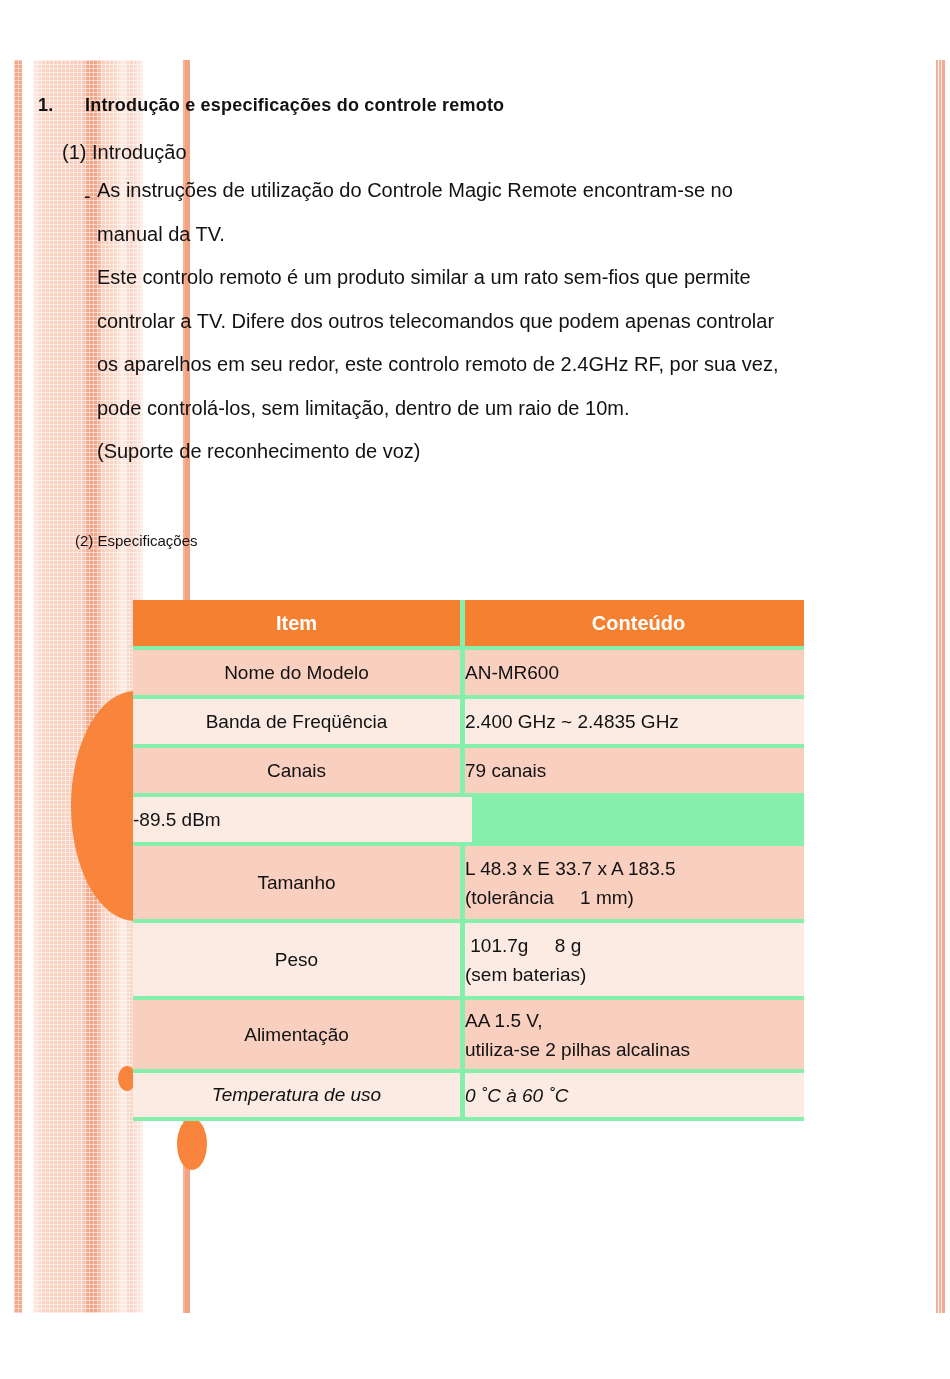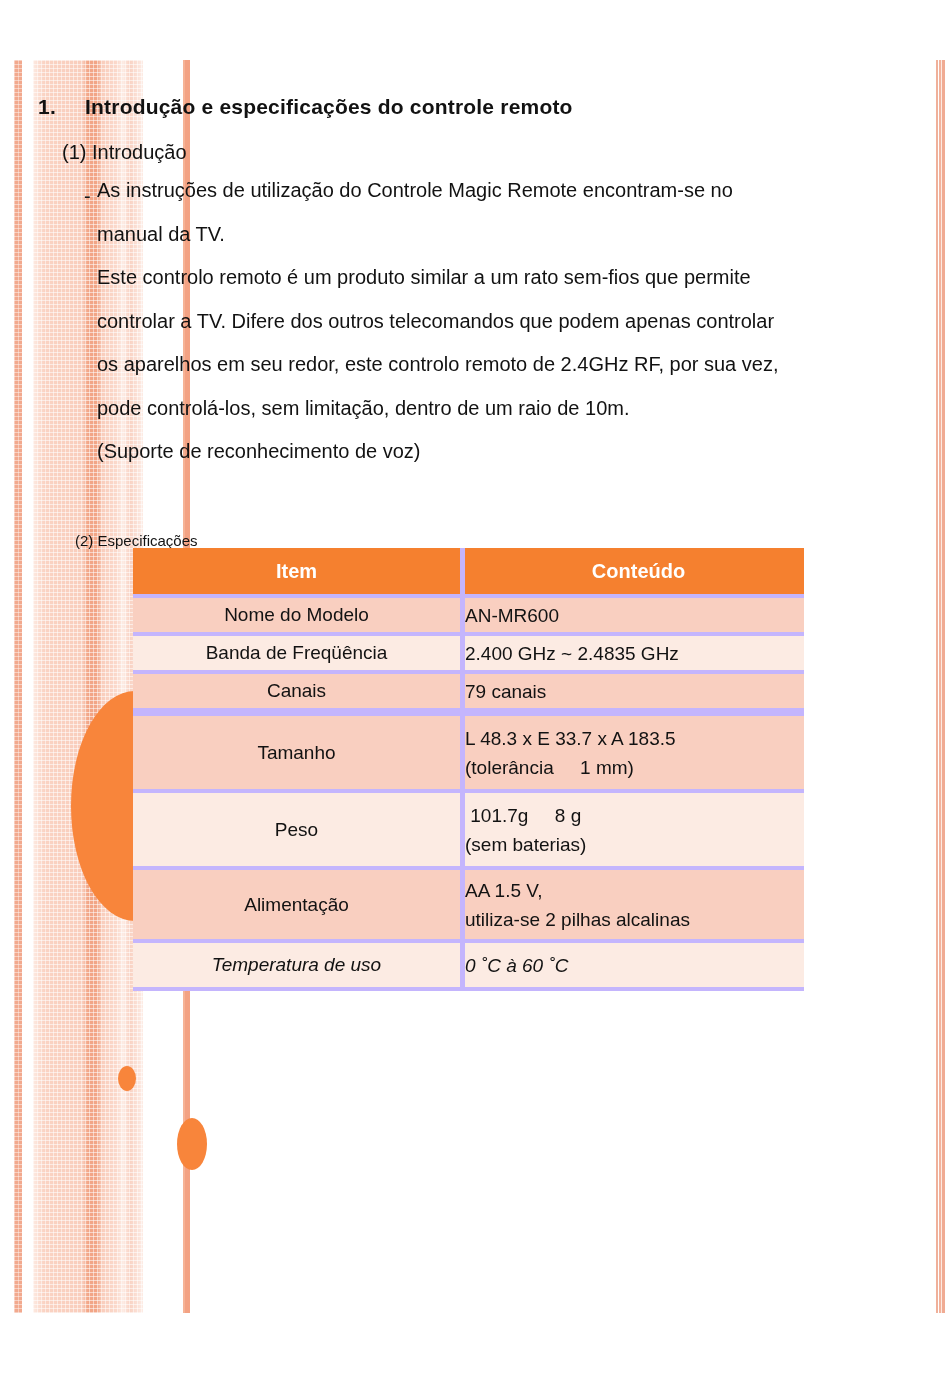--- a/index.html
+++ b/index.html
@@ -45,47 +45,47 @@
 
   
   .ellipse { position: absolute; border-radius: 50%; background: #f8853b; z-index: 1; }
   .ellipse-big    { left: 71px;  top: 691px;  width: 128px; height: 230px; }
   .ellipse-small1 { left: 118px; top: 1066px; width: 18px;  height: 25px; }
   .ellipse-small2 { left: 177px; top: 1118px; width: 30px;  height: 52px; }
 
   
   .txt { position: absolute; z-index: 2; white-space: nowrap; }
 
-  .heading { top: 95px; left: 38px; font-size: 21px; font-weight: bold; letter-spacing: .2px; }
+  .heading { top: 95px; left: 38px; font-size: 18px; font-weight: bold; letter-spacing: .2px; }
   .heading .hnum { display: inline-block; width: 47px; }
 
   .sub1 { top: 141px; left: 62px; font-size: 20px; }
   .sub2 { top: 532px; left: 75px; font-size: 15px; }
 
   .para-dash { top: 185px; left: 84px; font-size: 20px; }
   .para { top: 175px; left: 97px; font-size: 20px; }
   .para .line { display: block; height: 43.5px; line-height: 31px; }
 
   
   .spec-table {
-    position: absolute; left: 133px; top: 548px; width: 671px;
-    background: #c4b5fd; z-index: 2; font-size: 19px;
+    position: absolute; left: 133px; top: 600px; width: 671px;
+    background: #86efac; z-index: 2; font-size: 19px;
   }
   .t-row { display: flex; gap: 5px; margin-bottom: 4px; }
   .t-cell {
     display: flex; flex-direction: column; justify-content: center;
   }
   .t-left  { width: 327px; align-items: center; text-align: center; }
   .t-right { width: 339px; align-items: flex-start; padding-left: 0; }
   .t-right .cline { white-space: pre; line-height: 29px; }
 
   .t-head { height: 46px; background: #f5802f; color: #ffffff; font-weight: bold; font-size: 20px; }
   .t-head.t-right { align-items: center; padding-left: 8px; }
 
-  .row-h45 .t-cell { height: 34px; }
+  .row-h45 .t-cell { height: 45px; }
   .row-h73 .t-cell { height: 73px; }
   .row-h69 .t-cell { height: 69px; }
   .row-h44 .t-cell { height: 44px; font-style: italic; }
   .bg-dark  { background: #f9cfc0; }
   .bg-light { background: #fcebe3; }
 </style>
 </head>
 <body>
 
 <div class="page">
@@ -141,20 +141,23 @@
     </div>
 
     <div class="t-row row-h45">
       <div class="t-cell t-left bg-dark">Canais</div>
       <div class="t-cell t-right bg-dark">
         <span class="cline">79 canais</span>
       </div>
     </div>
 
     <div class="t-row row-h45">
+      <div class="t-cell t-right bg-light">
+        <span class="cline">-89.5 dBm</span>
+      </div>
     </div>
 
     <div class="t-row row-h73">
       <div class="t-cell t-left bg-dark">Tamanho</div>
       <div class="t-cell t-right bg-dark">
         <span class="cline">L 48.3 x E 33.7 x A 183.5</span>
         <span class="cline">(tolerância     1 mm)</span>
       </div>
     </div>
 

